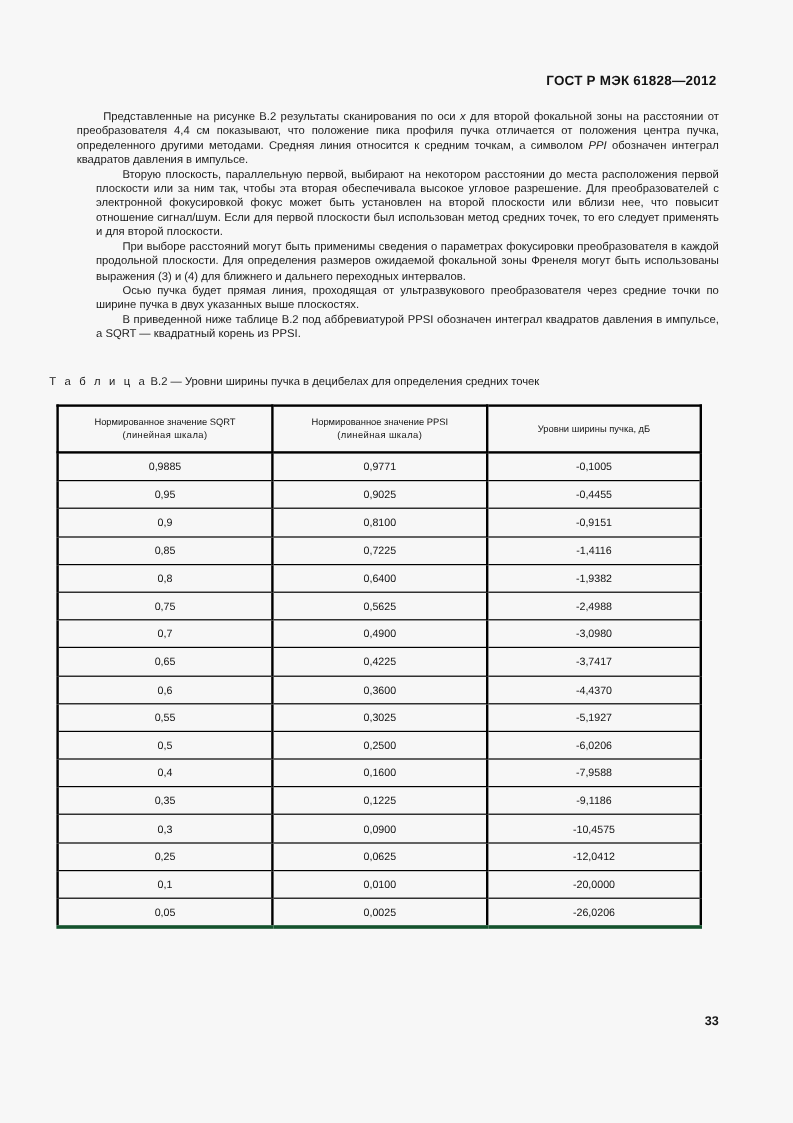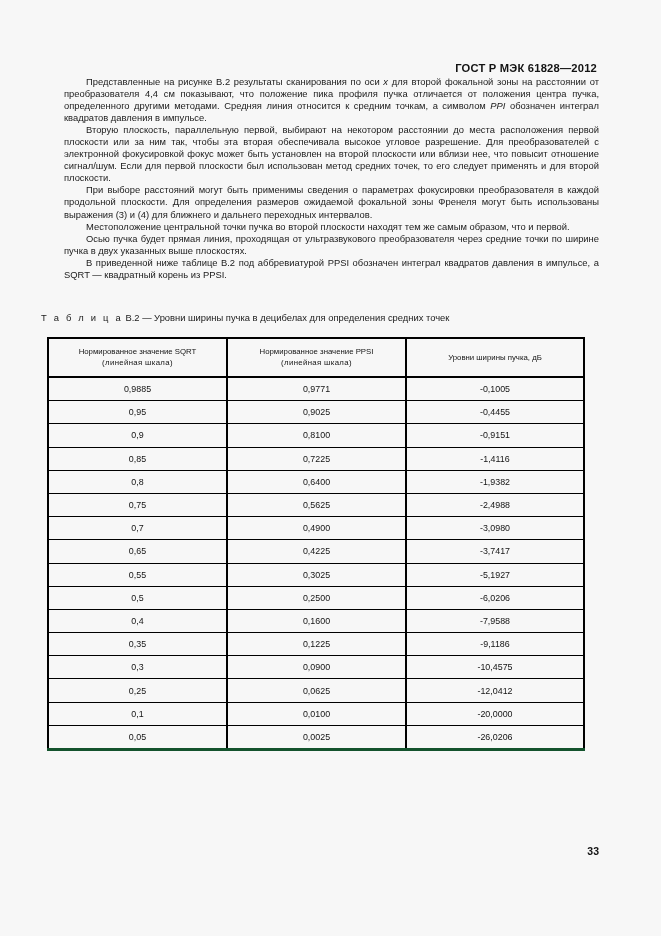--- a/index.html
+++ b/index.html
@@ -31,34 +31,35 @@
     right: 64px;
     font-size: 11.2px;
     font-weight: bold;
     letter-spacing: 0.2px;
     color: #131313;
     white-space: nowrap;
   }
   .body-text {
     position: absolute;
     left: 64px;
-    top: 76px;
+    top: 91px;
     width: 535px;
     font-size: 9.4px;
     line-height: 12.05px;
     color: #1a1a1a;
     text-align: justify;
     text-justify: inter-word;
   }
   .body-text p {
     margin: 0;
     text-indent: 22px;
   }
   .body-text p + p {
     margin-top: 0px;
+    margin-left: 16px;
   }
   .body-text i {
     font-style: italic;
   }
   .table-caption {
     position: absolute;
     left: 41px;
     top: 312px;
     font-size: 9.4px;
     color: #1a1a1a;
@@ -126,21 +127,20 @@
 
 <div class="page">
   <div class="page-inner">
 
     <div class="doc-header">ГОСТ Р МЭК 61828—2012</div>
 
     <div class="body-text">
       <p>Представленные на рисунке В.2 результаты сканирования по оси <i>x</i> для второй фокальной зоны на расстоянии от преобразователя 4,4 см показывают, что положение пика профиля пучка отличается от положения центра пучка, определенного другими методами. Средняя линия относится к средним точкам, а символом <i>PPI</i> обозначен интеграл квадратов давления в импульсе.</p>
       <p>Вторую плоскость, параллельную первой, выбирают на некотором расстоянии до места расположения первой плоскости или за ним так, чтобы эта вторая обеспечивала высокое угловое разрешение. Для преобразователей с электронной фокусировкой фокус может быть установлен на второй плоскости или вблизи нее, что повысит отношение сигнал/шум. Если для первой плоскости был использован метод средних точек, то его следует применять и для второй плоскости.</p>
       <p>При выборе расстояний могут быть применимы сведения о параметрах фокусировки преобразователя в каждой продольной плоскости. Для определения размеров ожидаемой фокальной зоны Френеля могут быть использованы выражения (3) и (4) для ближнего и дальнего переходных интервалов.</p>
-      <p>Местоположение центральной точки пучка во второй плоскости находят тем же самым образом, что и первой.</p>
       <p>Осью пучка будет прямая линия, проходящая от ультразвукового преобразователя через средние точки по ширине пучка в двух указанных выше плоскостях.</p>
       <p>В приведенной ниже таблице В.2 под аббревиатурой PPSI обозначен интеграл квадратов давления в импульсе, а SQRT — квадратный корень из PPSI.</p>
     </div>
 
     <div class="table-caption">
       <span class="tbl-word">Т а б л и ц а</span><span>&nbsp;</span><span>В.2</span><span>&nbsp;</span><span>— Уровни ширины пучка в децибелах для определения средних точек</span>
     </div>
 
     <table class="data-table">
       <colgroup>
@@ -199,20 +199,25 @@
             <td>0,7</td>
             <td>0,4900</td>
             <td>-3,0980</td>
           </tr>
           <tr>
             <td>0,65</td>
             <td>0,4225</td>
             <td>-3,7417</td>
           </tr>
           <tr>
+            <td>0,6</td>
+            <td>0,3600</td>
+            <td>-4,4370</td>
+          </tr>
+          <tr>
             <td>0,55</td>
             <td>0,3025</td>
             <td>-5,1927</td>
           </tr>
           <tr>
             <td>0,5</td>
             <td>0,2500</td>
             <td>-6,0206</td>
           </tr>
           <tr>

